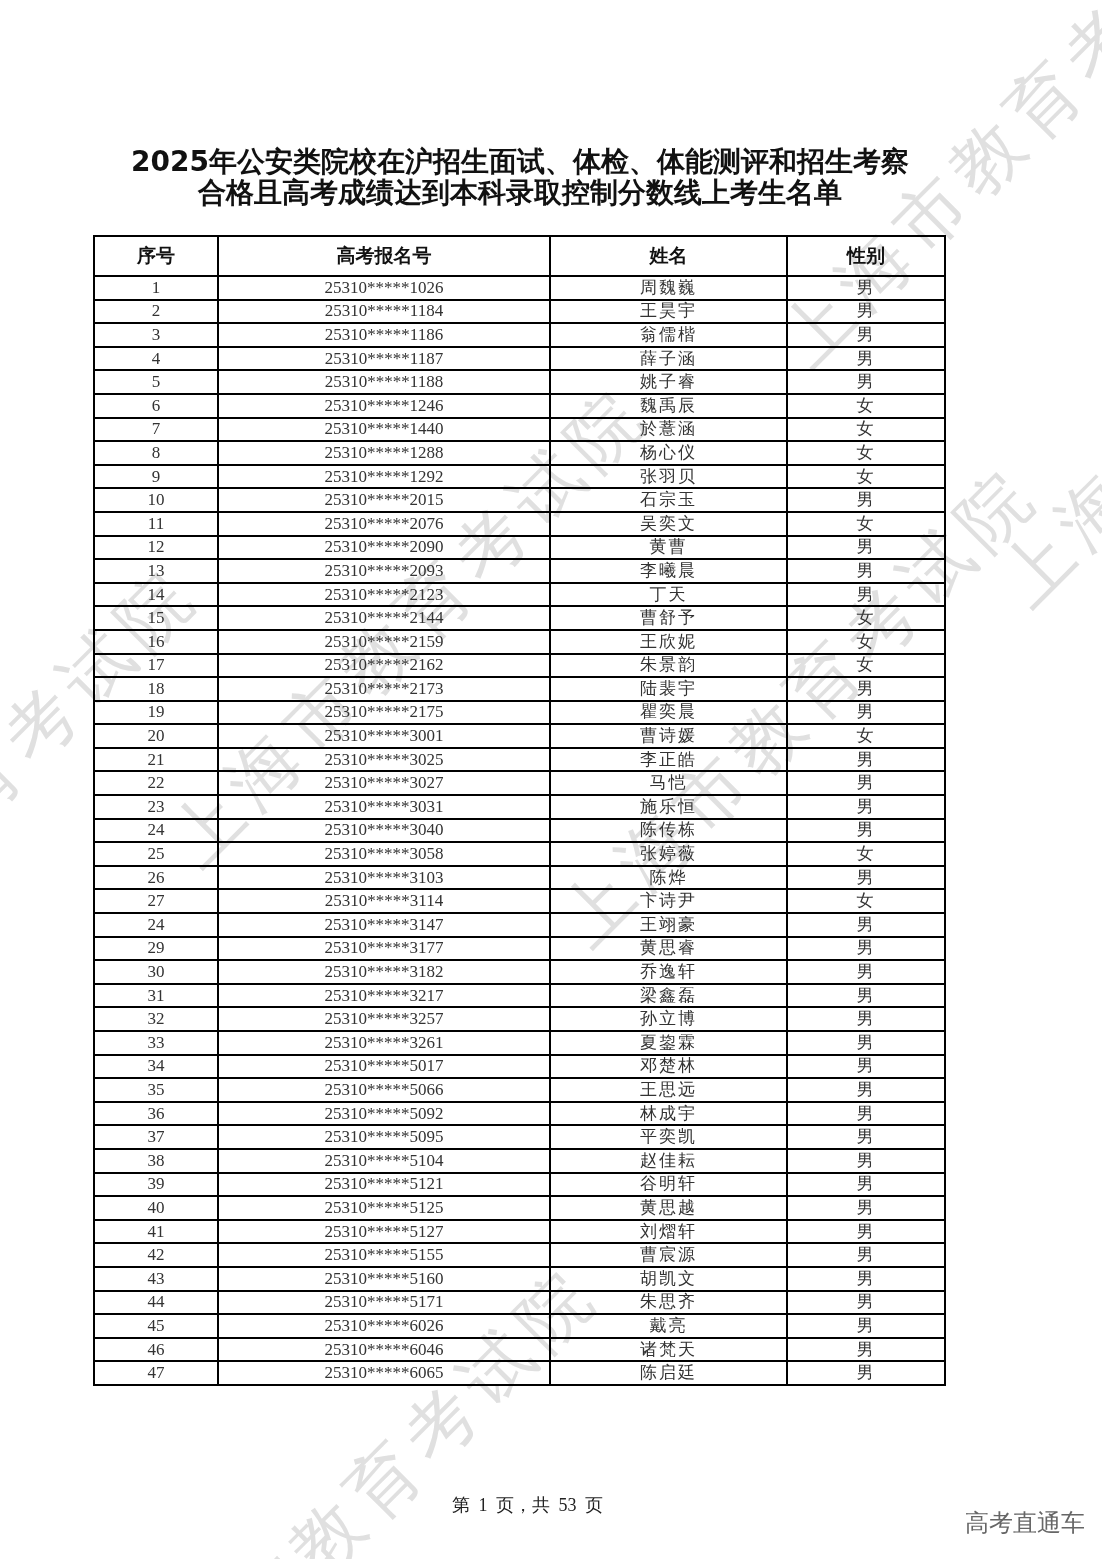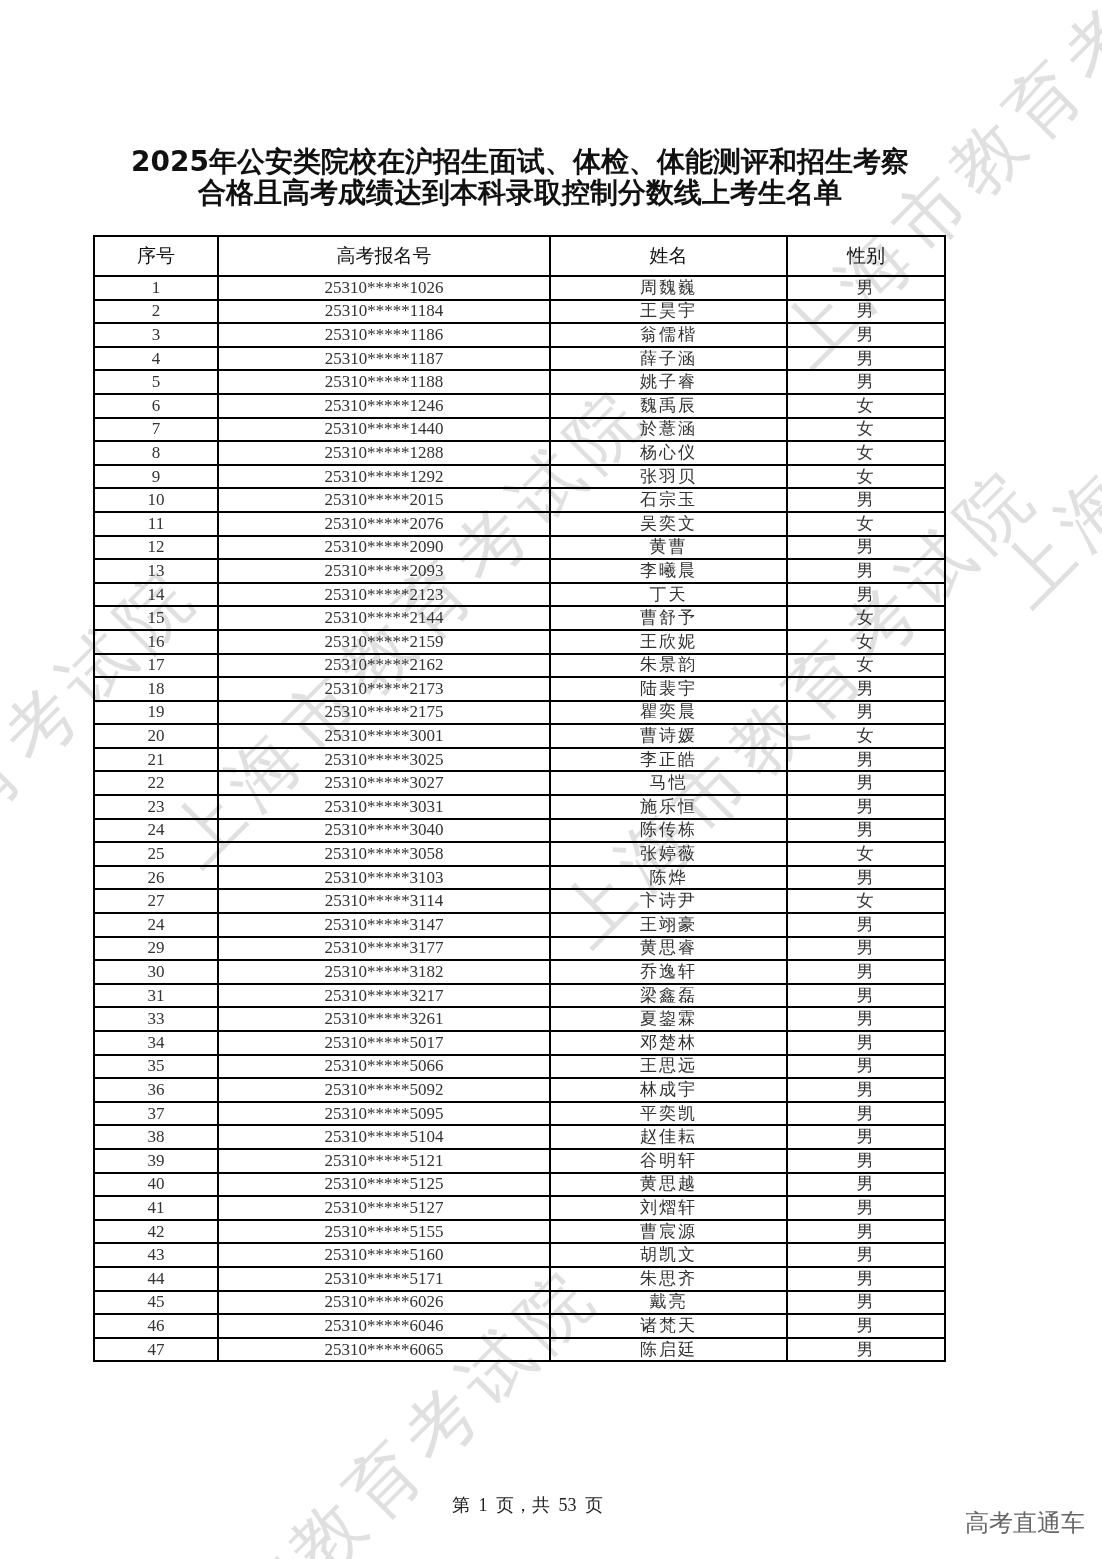--- a/index.html
+++ b/index.html
@@ -21,21 +21,21 @@
   }
   table.roster {
     position: absolute; left: 93px; top: 235px; z-index: 2;
     border-collapse: collapse; table-layout: fixed; width: 851px;
     background: transparent;
   }
   table.roster th, table.roster td {
     border: 2.5px solid #000000; text-align: center; padding: 0; overflow: hidden; white-space: nowrap;
   }
   table.roster th {
-    height: 38px; font-weight: normal; font-size: 19px; color: #111111;
+    height: 38px; font-weight: bold; font-size: 19px; color: #111111;
     font-family: "DejaVu Sans", "Liberation Sans", sans-serif;
   }
   table.roster td {
     height: 21.6px; font-size: 17px; line-height: 20px; color: #333333;
     font-family: "Liberation Serif", "DejaVu Serif", serif;
   }
   td.cn { font-family: "DejaVu Sans", sans-serif; font-size: 17px; letter-spacing: 2px; }
   .footer-page {
     position: absolute; top: 1493px; left: 452px; z-index: 2; font-size: 18px; color: #222222;
     font-family: "Liberation Serif", "DejaVu Serif", serif; word-spacing: 4px;
@@ -258,20 +258,26 @@
         <td class="cn">乔逸轩</td>
         <td class="cn">男</td>
       </tr>
       <tr>
         <td>31</td>
         <td>25310*****3217</td>
         <td class="cn">梁鑫磊</td>
         <td class="cn">男</td>
       </tr>
       <tr>
+        <td>32</td>
+        <td>25310*****3257</td>
+        <td class="cn">孙立博</td>
+        <td class="cn">男</td>
+      </tr>
+      <tr>
         <td>33</td>
         <td>25310*****3261</td>
         <td class="cn">夏鋆霖</td>
         <td class="cn">男</td>
       </tr>
       <tr>
         <td>34</td>
         <td>25310*****5017</td>
         <td class="cn">邓楚林</td>
         <td class="cn">男</td>

